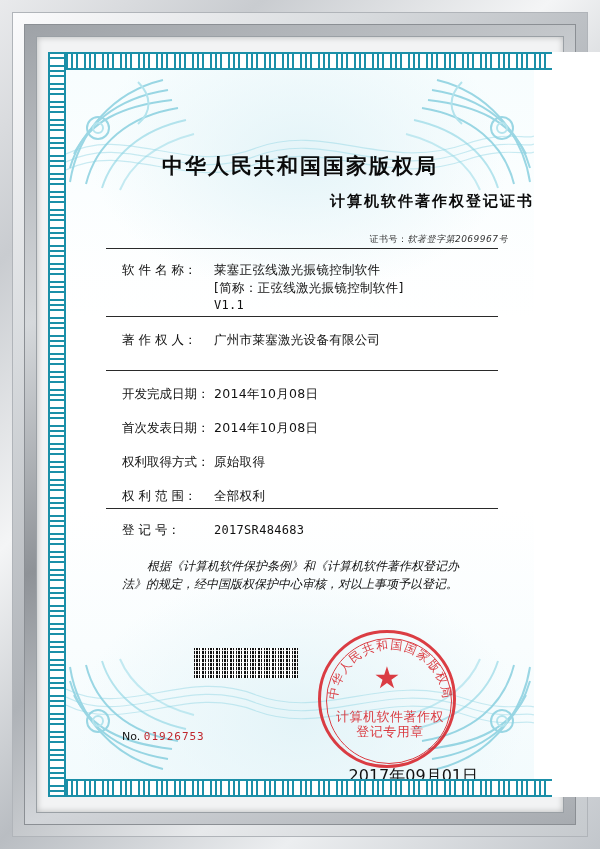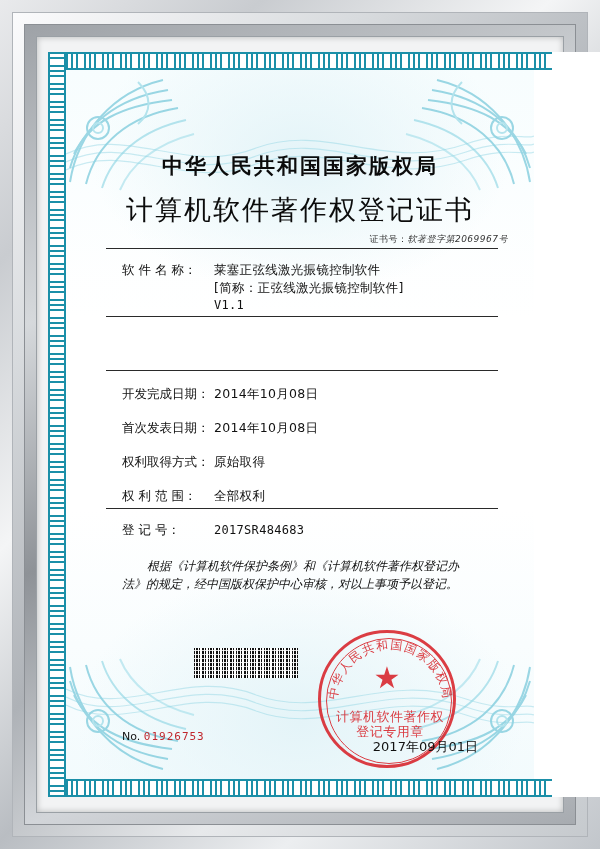--- a/index.html
+++ b/index.html
@@ -135,23 +135,23 @@
     text-align: center;
     font-size: 21px;
     font-weight: bold;
     letter-spacing: 2px;
     color: #0b0b0b;
     font-family: "DejaVu Serif", "Liberation Serif", serif;
   }
   .title-sub {
     position: absolute;
     top: 122px; left: 0; width: 468px;
-    text-align: center;
-    font-size: 27px;
-    font-weight: normal;
+    text-align: right;
+    font-size: 15px;
+    font-weight: bold;
     letter-spacing: 2px;
     color: #0b0b0b;
     font-family: "DejaVu Serif", "Liberation Serif", serif;
   }
   .cert-no-line {
     position: absolute;
     top: 163px; right: 26px;
     font-size: 9px;
     color: #222;
     letter-spacing: .5px;
@@ -255,22 +255,22 @@
 
   .footer-no {
     position: absolute;
     left: 56px; top: 660px;
     font-size: 11px;
     color: #111;
   }
   .footer-no .nval { color:#c0272d; font-family:"DejaVu Sans Mono","Liberation Mono",monospace; letter-spacing:1px;}
   .footer-date {
     position: absolute;
-    right: 56px; top: 668px;
-    font-size: 13px;
+    right: 56px; top: 696px;
+    font-size: 16px;
     color: #111;
   }
 </style>
 </head>
 <body>
 
 <div class="frame-outer">
   <div class="frame-bevel"></div>
   <div class="frame-inner"></div>
   <div class="mat"></div>
@@ -372,20 +372,23 @@
         <div class="row r-name">
           <span class="key tight">软 件 名 称：</span><span class="val">莱塞正弦线激光振镜控制软件</span>
         </div>
         <div class="row r-name2">
           <span class="val">[简称：正弦线激光振镜控制软件]</span>
         </div>
         <div class="row r-ver">
           <span class="val">V1.1</span>
         </div>
 
+        <div class="row r-owner">
+          <span class="key tight">著 作 权 人：</span><span class="val">广州市莱塞激光设备有限公司</span>
+        </div>
 
         <div class="rule rule-b"></div>
         <div class="rule rule-c"></div>
 
         <div class="row r-dev">
           <span class="key tight">开发完成日期：</span><span class="val">2014年10月08日</span>
         </div>
         <div class="row r-pub">
           <span class="key tight">首次发表日期：</span><span class="val">2014年10月08日</span>
         </div>

